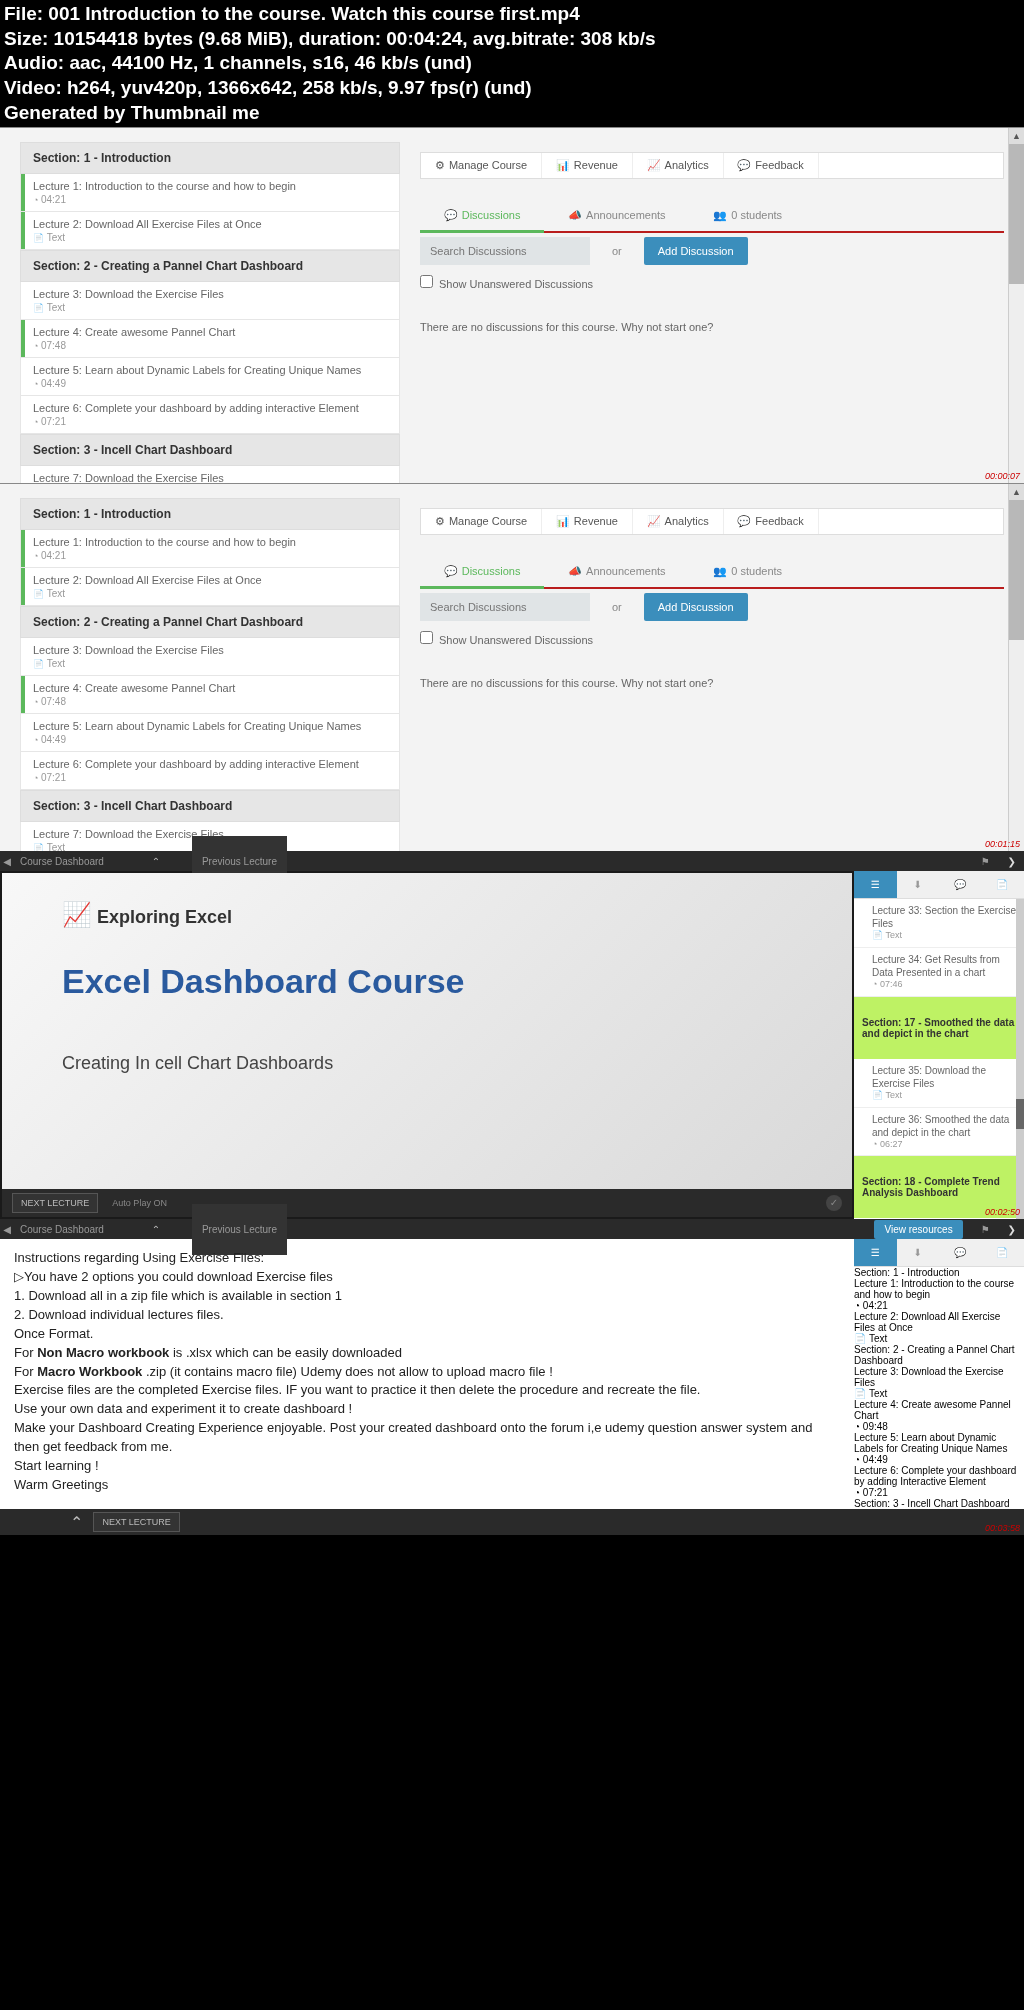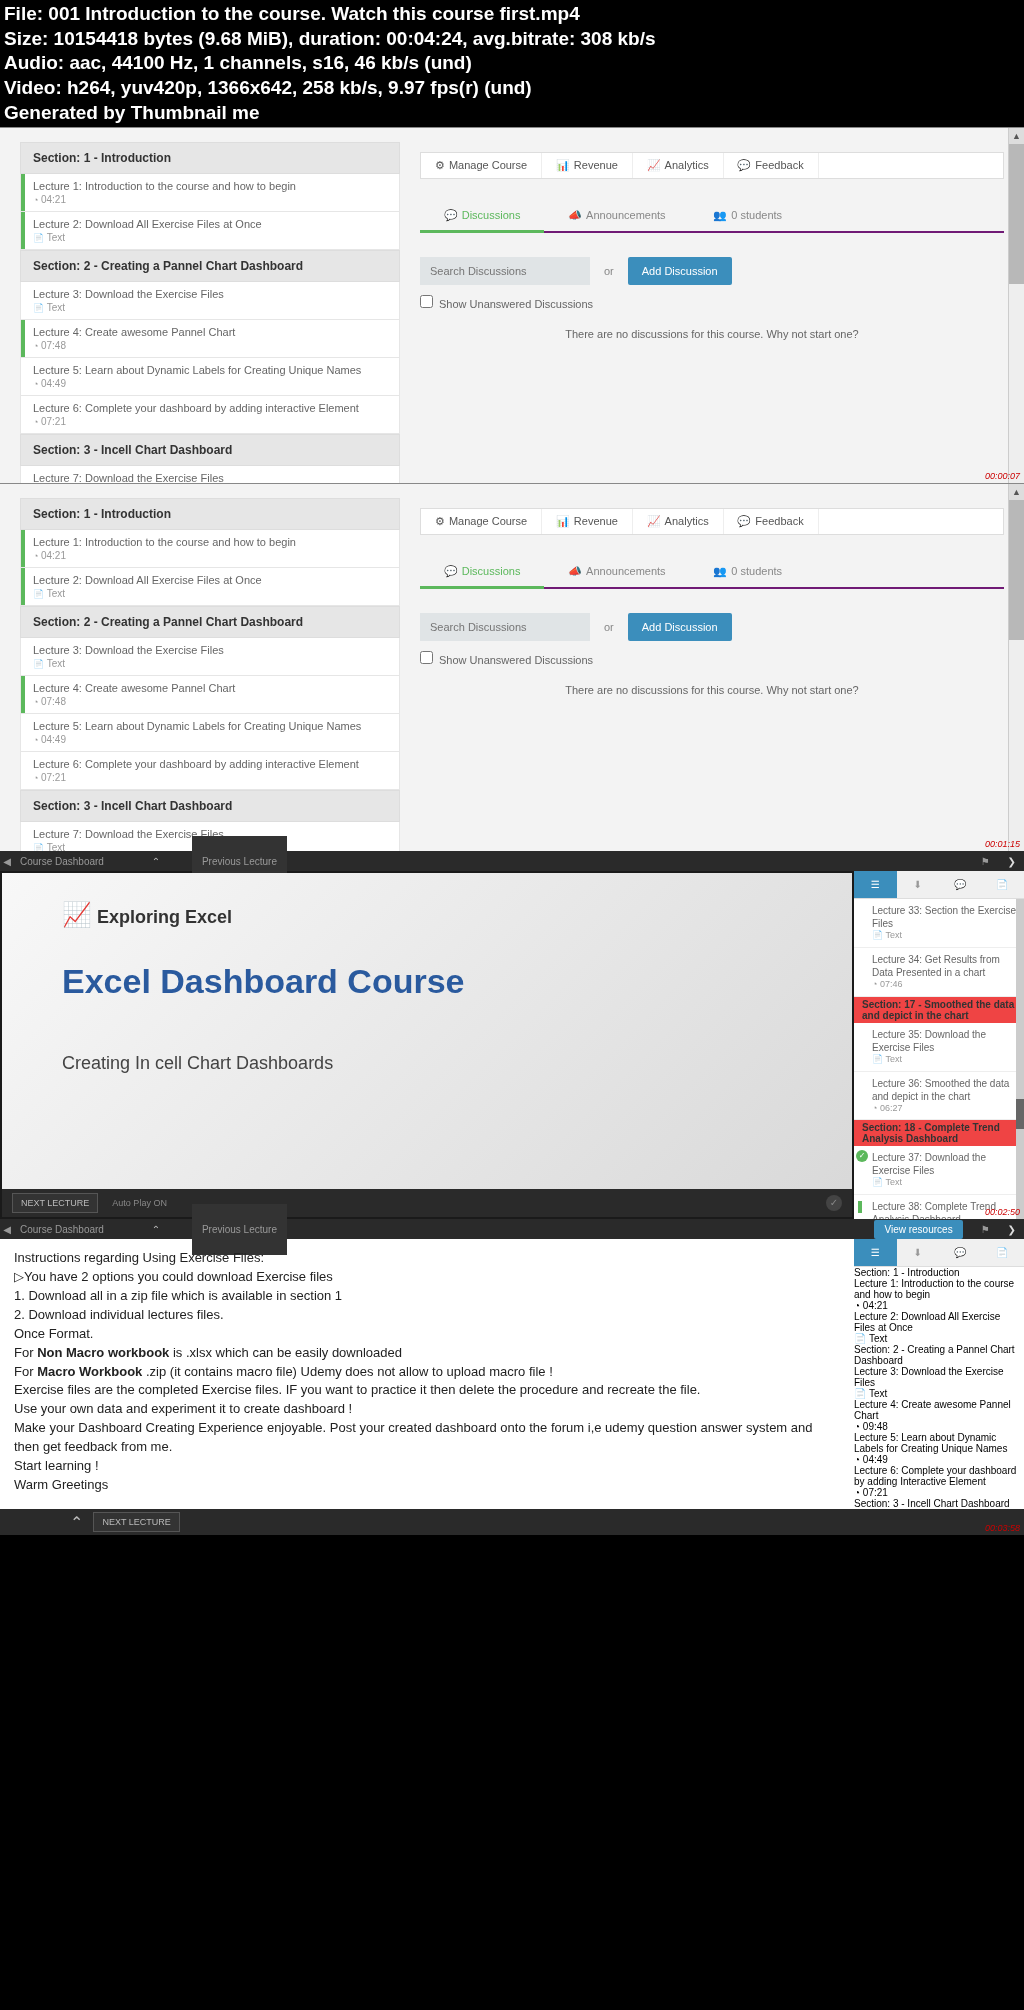--- a/index.html
+++ b/index.html
@@ -16,31 +16,31 @@
 .lecture .dur{color:#999;font-size:10px;margin-top:2px}
 .lecture .dur:before{content:"◔ ";font-size:9px}
 .lecture .text-icon:before{content:"📄 ";font-size:9px}
 .btn-grp{border:1px solid #ddd;background:#fff;display:flex;flex-wrap:wrap}
 .btn-grp .b{padding:6px 14px;font-size:11px;color:#555;border-right:1px solid #eee;cursor:pointer}
 .btn-grp .b:before{margin-right:4px}
 .b.cog:before{content:"⚙"}
 .b.rev:before{content:"📊"}
 .b.ana:before{content:"📈"}
 .b.fb:before{content:"💬"}
-.tabs{display:flex;border-bottom:2px solid #701a75;margin-top:22px}
+.tabs{display:flex;border-bottom:2px solid #b91c1c;margin-top:22px}
 .tab{padding:8px 24px;font-size:11px;color:#888;cursor:pointer}
 .tab.active{color:#5cb85c;border-bottom:3px solid #5cb85c;margin-bottom:-2px}
 .tab .ic{margin-right:4px}
-.search-row{display:flex;align-items:center;gap:14px;margin-top:24px}
+.search-row{display:flex;align-items:center;gap:22px;margin-top:4px}
 .search-row input{background:#e0e4e6;border:none;padding:8px 10px;font-size:11px;width:170px;color:#777}
 .or{font-size:11px;color:#888}
 .add-btn{background:#3b8ebc;color:#fff;border:none;padding:8px 14px;font-size:11px;border-radius:2px;cursor:pointer}
 .chk-row{margin-top:10px;font-size:11px;color:#666}
 .chk-row input{margin-right:6px}
-.empty{font-size:11px;color:#666;margin-top:18px;text-align:center}
+.empty{font-size:11px;color:#666;margin-top:31px;text-align:left}
 .ts{position:absolute;right:4px;bottom:2px;color:#c00;font-size:9px;font-style:italic}
 .scrollbar{position:absolute;right:0;top:0;width:16px;bottom:0;background:#eee;border-left:1px solid #ccc}
 .scrollbar .thumb{background:#b8b8b8;width:100%}
 .scrollbar .arrow{height:16px;background:#ddd;text-align:center;font-size:9px;line-height:16px;color:#555}
 .player-panel{background:#1a1a1a;position:relative;height:368px}
 .player-top{background:#2a2a2a;height:20px;display:flex;align-items:center;color:#999;font-size:10px}
 .player-top .back{width:14px;text-align:center}
 .player-top .cd{padding:0 6px}
 .player-top .prev{background:#333;padding:20px 10px;margin-left:30px}
 .player-top .chev{width:12px;text-align:center;color:#bbb;margin-left:4px}
@@ -56,21 +56,21 @@
 .video .ud{position:absolute;bottom:10px;right:20px;color:#888;font-size:14px;font-weight:bold}
 .video .controls{position:absolute;bottom:0;left:0;right:0;height:28px;background:#2a2a2a;display:flex;align-items:center;padding:0 10px;gap:14px}
 .video .controls .nl{background:#333;color:#bbb;font-size:9px;padding:4px 8px;border:1px solid #555}
 .video .controls .ap{color:#888;font-size:9px}
 .video .controls .sp{flex:1}
 .video .controls .ck{width:16px;height:16px;background:#444;border-radius:50%;text-align:center;color:#888;font-size:10px;line-height:16px}
 .side{width:170px;background:#fff;overflow:hidden;position:relative;font-size:10px}
 .side-tabs{display:flex;height:28px;background:#f0f0f0;border-bottom:1px solid #ddd}
 .side-tabs .st{flex:1;text-align:center;line-height:28px;color:#999;cursor:pointer}
 .side-tabs .st.active{background:#3b8ebc;color:#fff}
-.side .sec{background:#ef4444;padding:2px 8px;font-size:10px;font-weight:bold;color:#333}
+.side .sec{background:#bef264;padding:20px 8px;font-size:10px;font-weight:bold;color:#333}
 .side .lec{padding:5px 8px 5px 18px;border-bottom:1px solid #eee;position:relative;color:#666;font-size:10px;line-height:1.3}
 .side .lec .g{position:absolute;left:4px;top:6px;width:4px;height:12px;background:#5cb85c}
 .side .lec .d{color:#999;font-size:9px}
 .side .lec .chk{position:absolute;left:2px;top:4px;width:12px;height:12px;background:#5cb85c;border-radius:50%;color:#fff;font-size:8px;text-align:center;line-height:12px}
 .text-panel{background:#fff;position:relative}
 .text-panel .top{background:#2a2a2a;height:20px;display:flex;align-items:center;color:#999;font-size:10px}
 .text-body{display:flex}
 .text-content{flex:1;padding:10px 14px;font-size:13px;color:#222;line-height:1.45}
 .text-content p{margin:0}
 .text-content .b{font-weight:bold}

